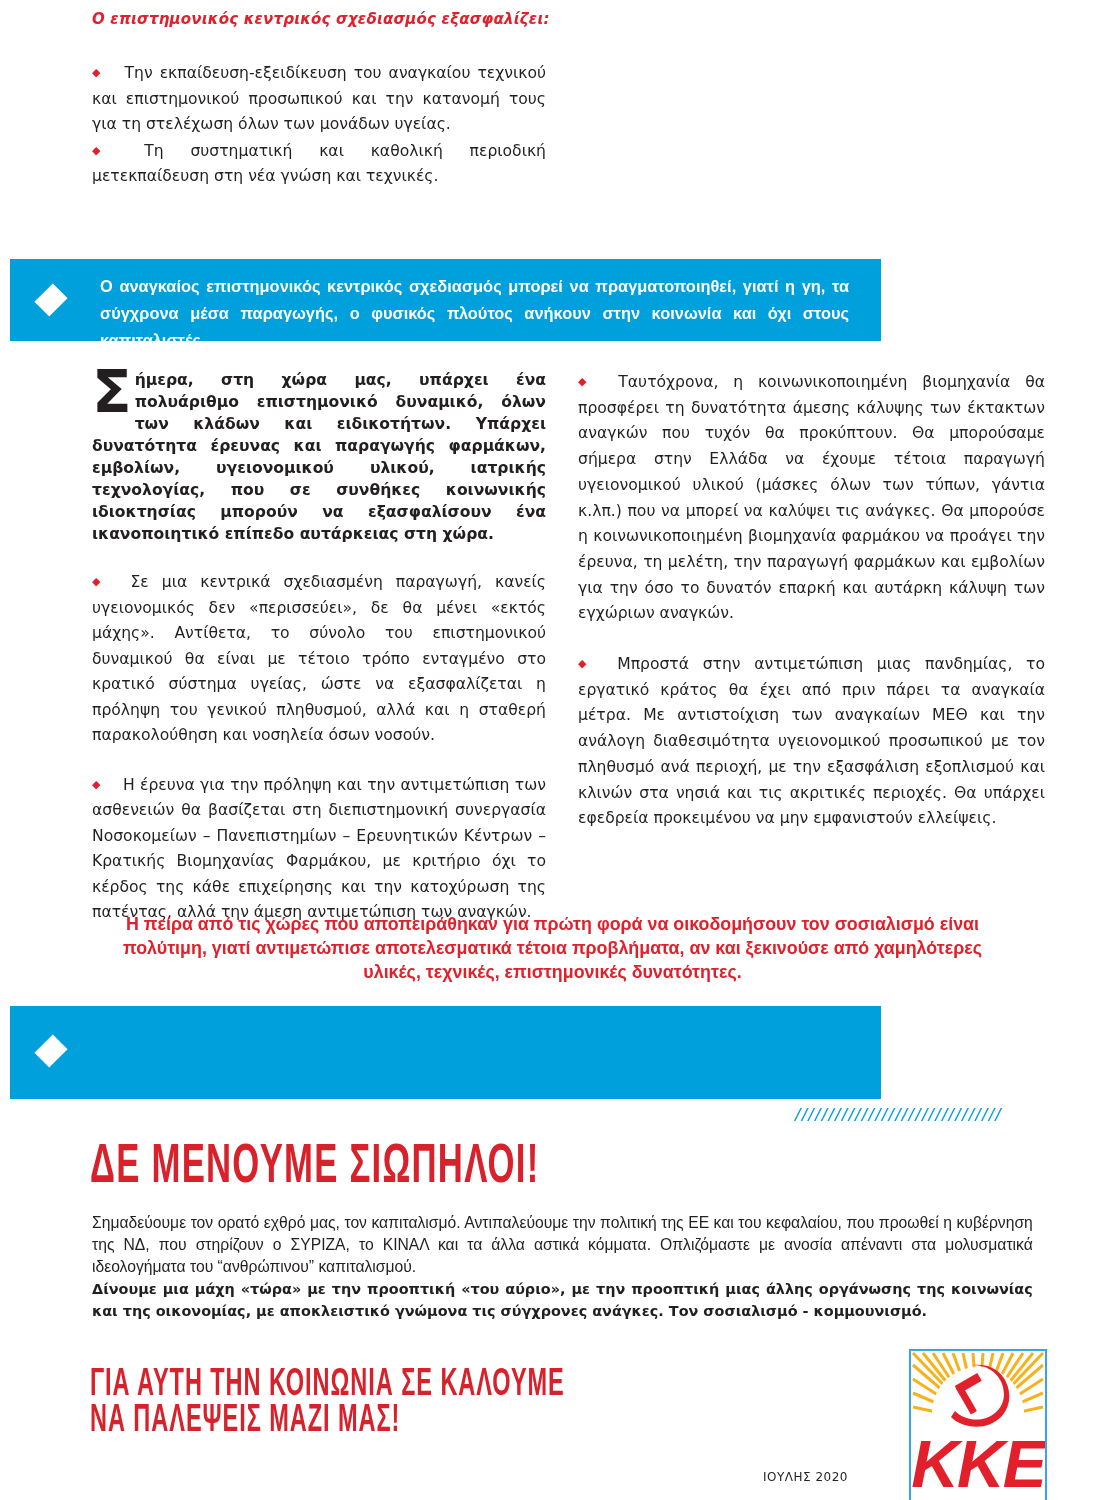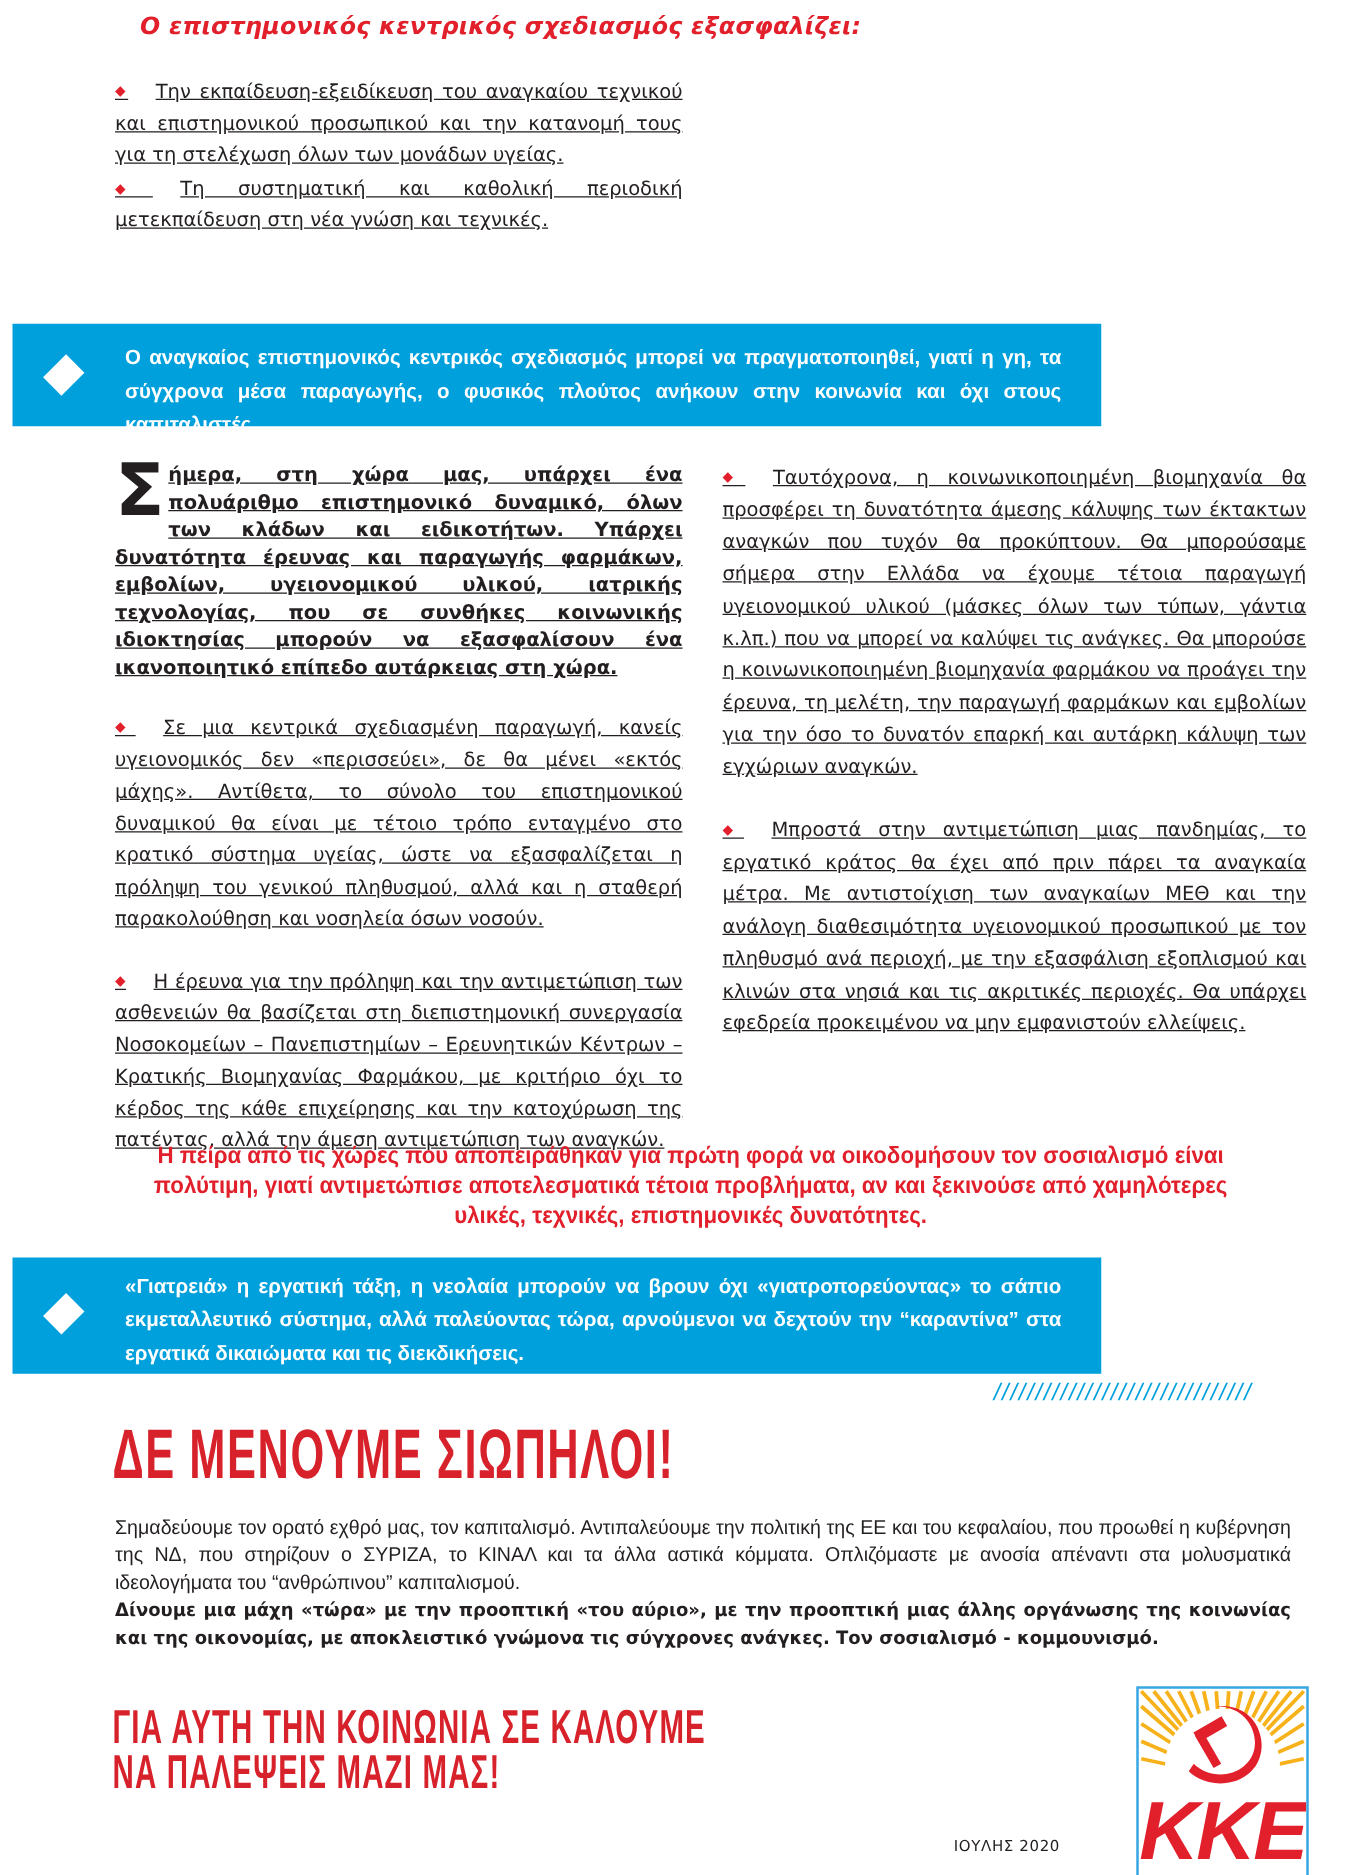--- a/index.html
+++ b/index.html
@@ -2,25 +2,25 @@
 <html><head>
 <meta charset="utf-8">
 <style>
   * { box-sizing: border-box; margin: 0; padding: 0; }
   html, body { width: 1093px; height: 1500px; background: #ffffff; overflow: hidden; }
   body { position: relative; font-family: "DejaVu Sans", sans-serif; color: #231f20; }
 
   .title-top {
     position: absolute; left: 92px; top: 10px;
     font-family: "DejaVu Sans", sans-serif; font-weight: bold; font-style: italic;
-    font-size: 19px; color: #e2202c; letter-spacing: 0.2px; margin-left: 20px;
+    font-size: 15px; color: #e2202c; letter-spacing: 0.2px;
   }
 
   .col { position: absolute; font-size: 15.6px; line-height: 25.5px; text-align: justify; }
-  .col p { margin-bottom: 0; text-decoration: underline; }
+  .col p { margin-bottom: 0; }
   .bullet { color: #e2202c; font-size: 11px; margin-right: 22px; vertical-align: 2px; }
   .gap { height: 25px; }
 
   .blue-box {
     position: absolute; left: 10px; width: 871px; background: #00a0dc;
     color: #ffffff; font-family: "Liberation Sans", sans-serif; font-weight: bold;
     font-size: 16.4px; line-height: 27px;
   }
   .blue-box .diamond {
     position: absolute; left: 28px; width: 26px; height: 26px; background: #ffffff;
@@ -101,21 +101,20 @@
   <p><span class="bullet">◆</span><span>Ταυτόχρονα, η κοινωνικοποιημένη βιομηχανία θα προσφέρει τη δυνατότητα άμεσης κάλυψης των έκτακτων αναγκών που τυχόν θα προκύπτουν. Θα μπορούσαμε σήμερα στην Ελλάδα να έχουμε τέτοια παραγωγή υγειονομικού υλικού (μάσκες όλων των τύπων, γάντια κ.λπ.) που να μπορεί να καλύψει τις ανάγκες. Θα μπορούσε η κοινωνικοποιημένη βιομηχανία φαρμάκου να προάγει την έρευνα, τη μελέτη, την παραγωγή φαρμάκων και εμβολίων για την όσο το δυνατόν επαρκή και αυτάρκη κάλυψη των εγχώριων αναγκών.</span></p>
   <div class="gap" style="height:24px;"></div>
   <p><span class="bullet">◆</span><span>Μπροστά στην αντιμετώπιση μιας πανδημίας, το εργατικό κράτος θα έχει από πριν πάρει τα αναγκαία μέτρα. Με αντιστοίχιση των αναγκαίων ΜΕΘ και την ανάλογη διαθεσιμότητα υγειονομικού προσωπικού με τον πληθυσμό ανά περιοχή, με την εξασφάλιση εξοπλισμού και κλινών στα νησιά και τις ακριτικές περιοχές. Θα υπάρχει εφεδρεία προκειμένου να μην εμφανιστούν ελλείψεις.</span></p>
   <div class="gap" style="height:22px;"></div>
 </div>
 
 <div class="red-center">Η πείρα από τις χώρες που αποπειράθηκαν για πρώτη φορά να οικοδομήσουν τον σοσιαλισμό είναι πολύτιμη, γιατί αντιμετώπισε αποτελεσματικά τέτοια προβλήματα, αν και ξεκινούσε από χαμηλότερες υλικές, τεχνικές, επιστημονικές δυνατότητες.</div>
 
 <div class="blue-box" style="top:1006px; height:93px;">
   <div class="diamond" style="top:32px;"></div>
-  <div class="text" style="top:10px;">«Γιατρειά» η εργατική τάξη, η νεολαία μπορούν να βρουν όχι «γιατροπορεύοντας» το σάπιο εκμεταλλευτικό σύστημα, αλλά παλεύοντας τώρα, αρνούμενοι να δεχτούν την “καραντίνα” στα εργατικά δικαιώματα και τις διεκδικήσεις.</div>
 </div>
 
 <div class="slashes">///////////////////////////////</div>
 
 <div class="big-head head1">ΔΕ ΜΕΝΟΥΜΕ ΣΙΩΠΗΛΟΙ!</div>
 
 <div class="bottom-text">
   <span>Σημαδεύουμε τον ορατό εχθρό μας, τον καπιταλισμό. Αντιπαλεύουμε την πολιτική της ΕΕ και του κεφαλαίου, που προωθεί η κυβέρνηση της ΝΔ, που στηρίζουν ο ΣΥΡΙΖΑ, το ΚΙΝΑΛ και τα άλλα αστικά κόμματα. Οπλιζόμαστε με ανοσία απέναντι στα μολυσματικά ιδεολογήματα του “ανθρώπινου” καπιταλισμού.</span><br>
   <span class="b">Δίνουμε μια μάχη «τώρα» με την προοπτική «του αύριο», με την προοπτική μιας άλλης οργάνωσης της κοινωνίας και της οικονομίας, με αποκλειστικό γνώμονα τις σύγχρονες ανάγκες. Τον σοσιαλισμό - κομμουνισμό.</span>
 </div>

